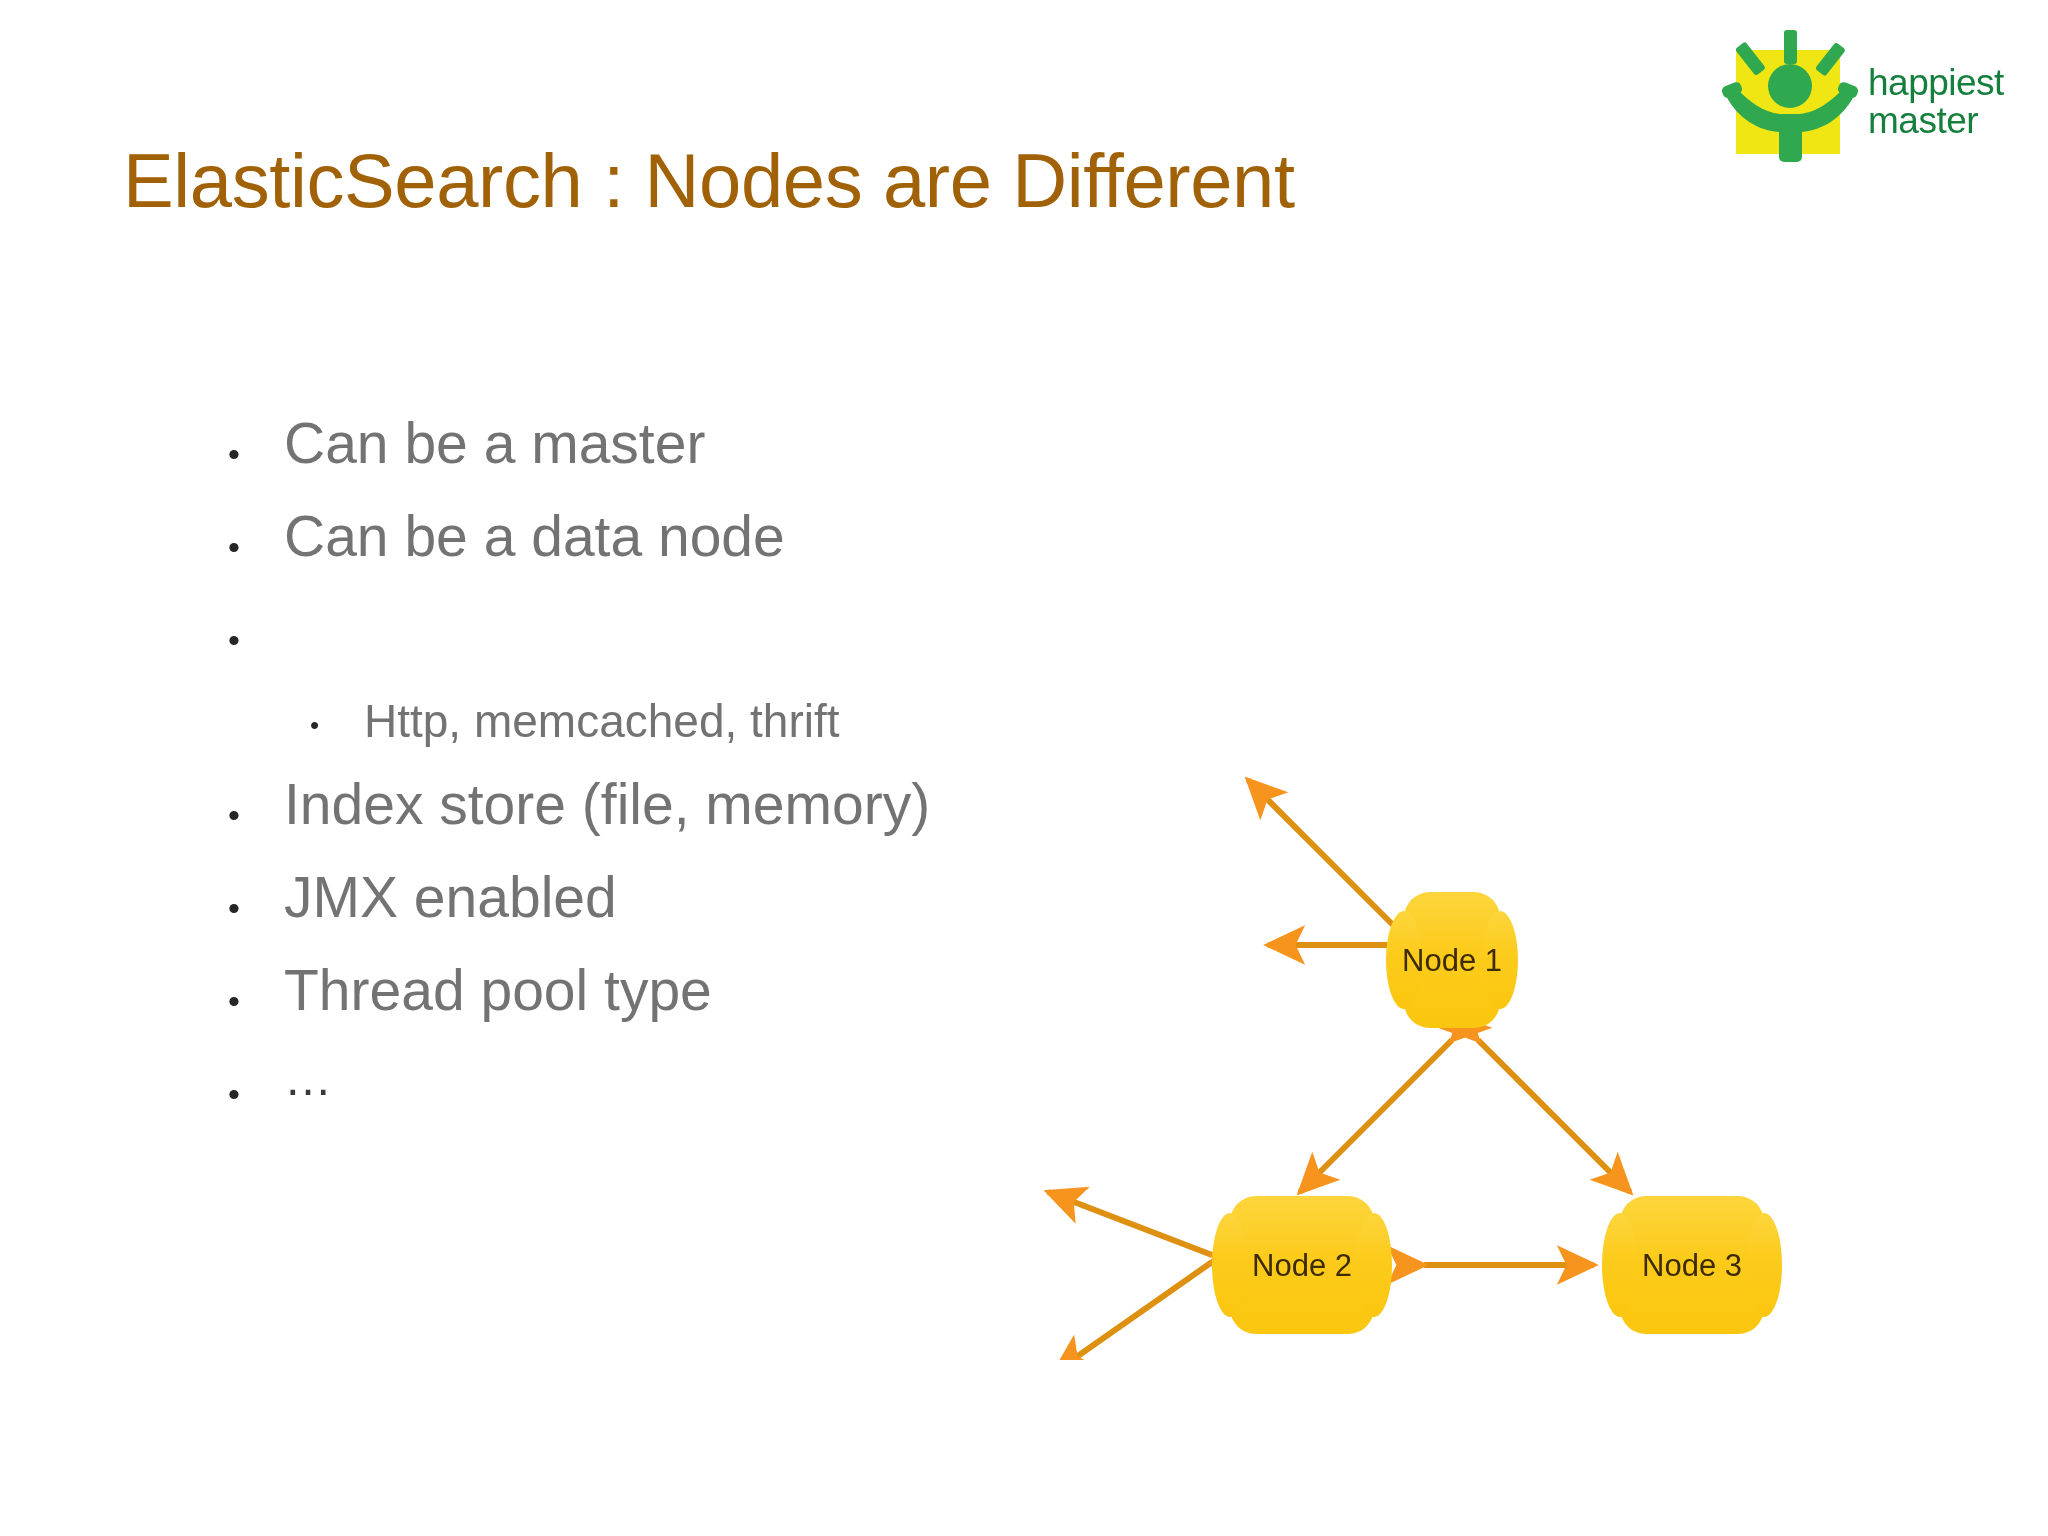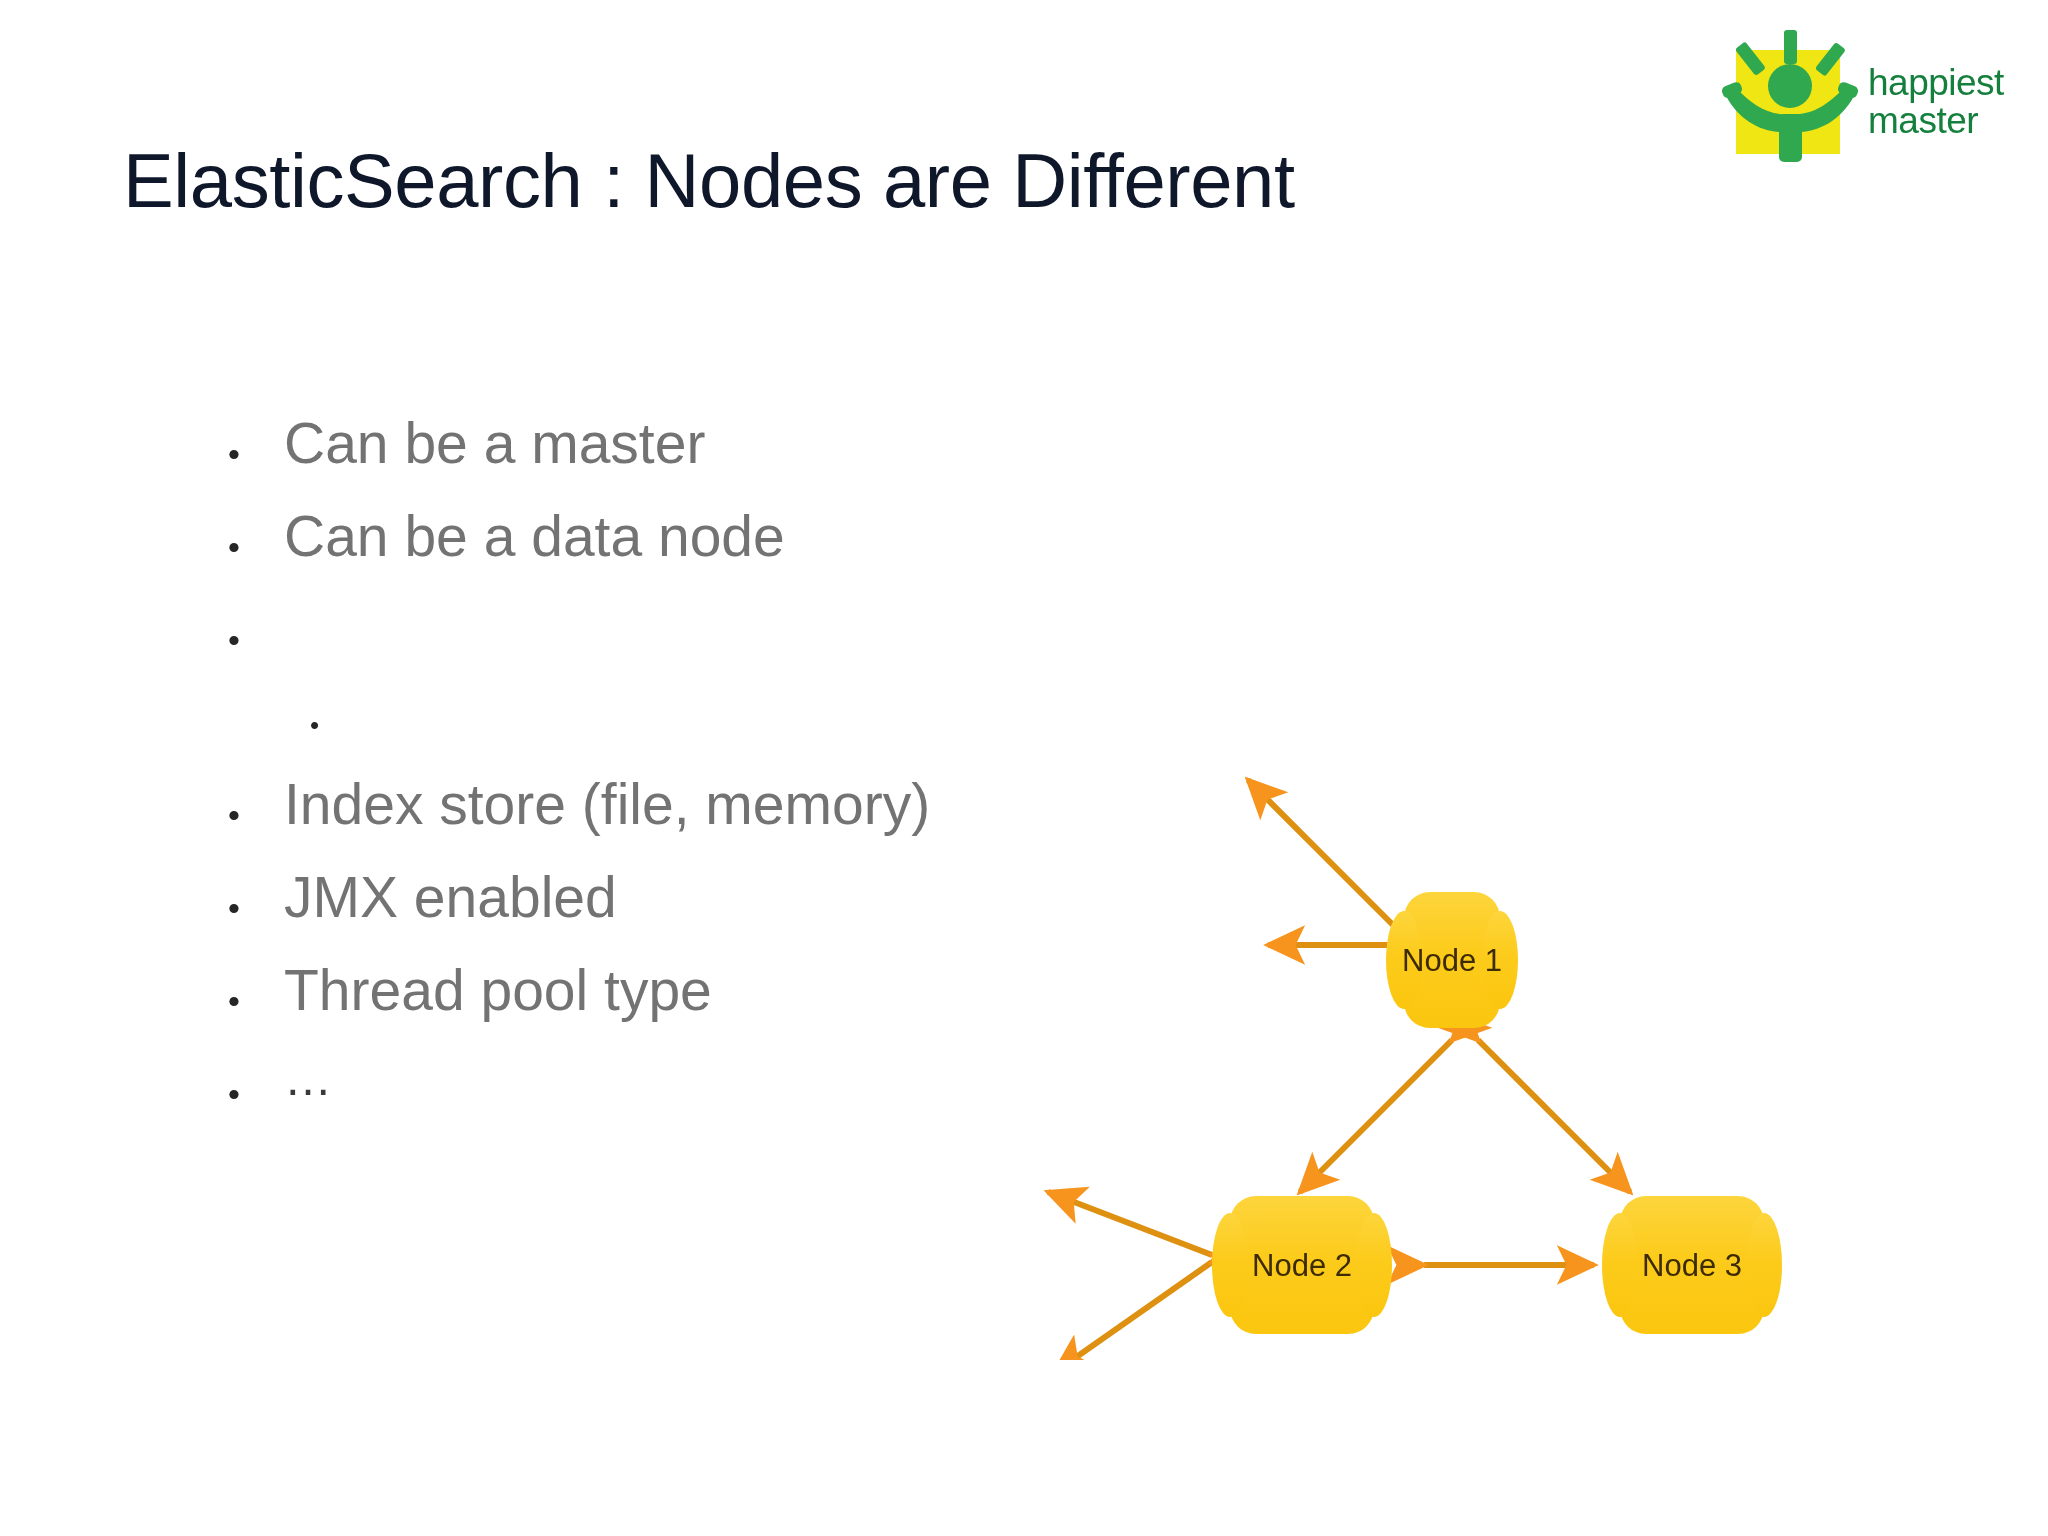--- a/index.html
+++ b/index.html
@@ -49,21 +49,21 @@
   }
   .logo-words span { display: block; }
 
   
   .slide-title {
     position: absolute;
     left: 123px;
     top: 137px;
     font-size: 76px;
     font-weight: 400;
-    color: #0f172a;
+    color: #a16207;
     letter-spacing: -0.4px;
     white-space: nowrap;
   }
 
   
   .body-list {
     position: absolute;
     left: 228px;
     top: 415px;
     width: 1300px;
@@ -168,20 +168,21 @@
       <span class="dot">•</span>
       <span class="btxt">Can be a data node</span>
     </div>
 
     <div class="bullet-row lvl1">
       <span class="dot">•</span>
     </div>
 
     <div class="bullet-row lvl2">
       <span class="dot">•</span>
+      <span class="btxt">Http, memcached, thrift</span>
     </div>
 
     <div class="bullet-row lvl1">
       <span class="dot">•</span>
       <span class="btxt">Index store (file, memory)</span>
     </div>
 
     <div class="bullet-row lvl1">
       <span class="dot">•</span>
       <span class="btxt">JMX enabled</span>

